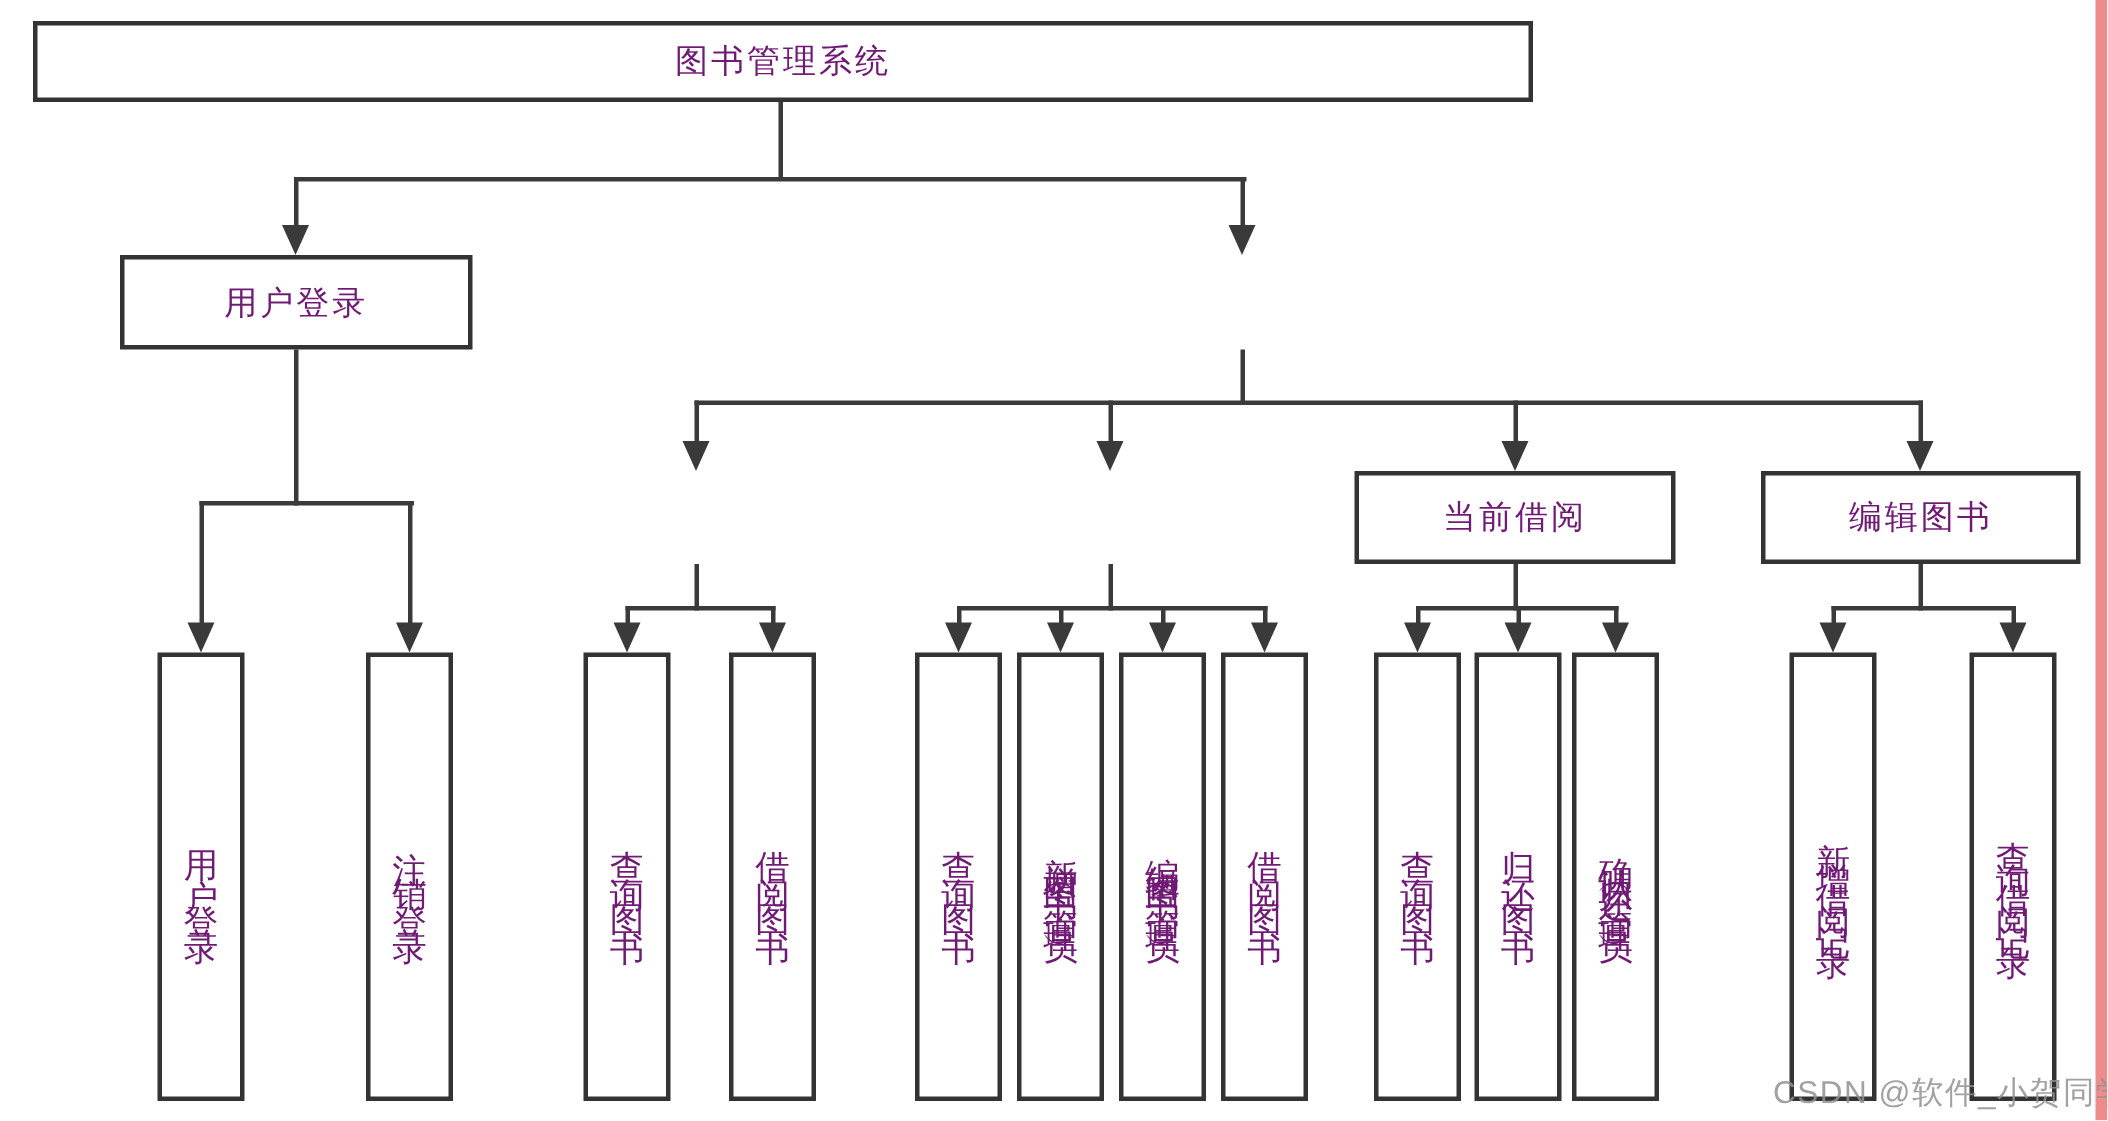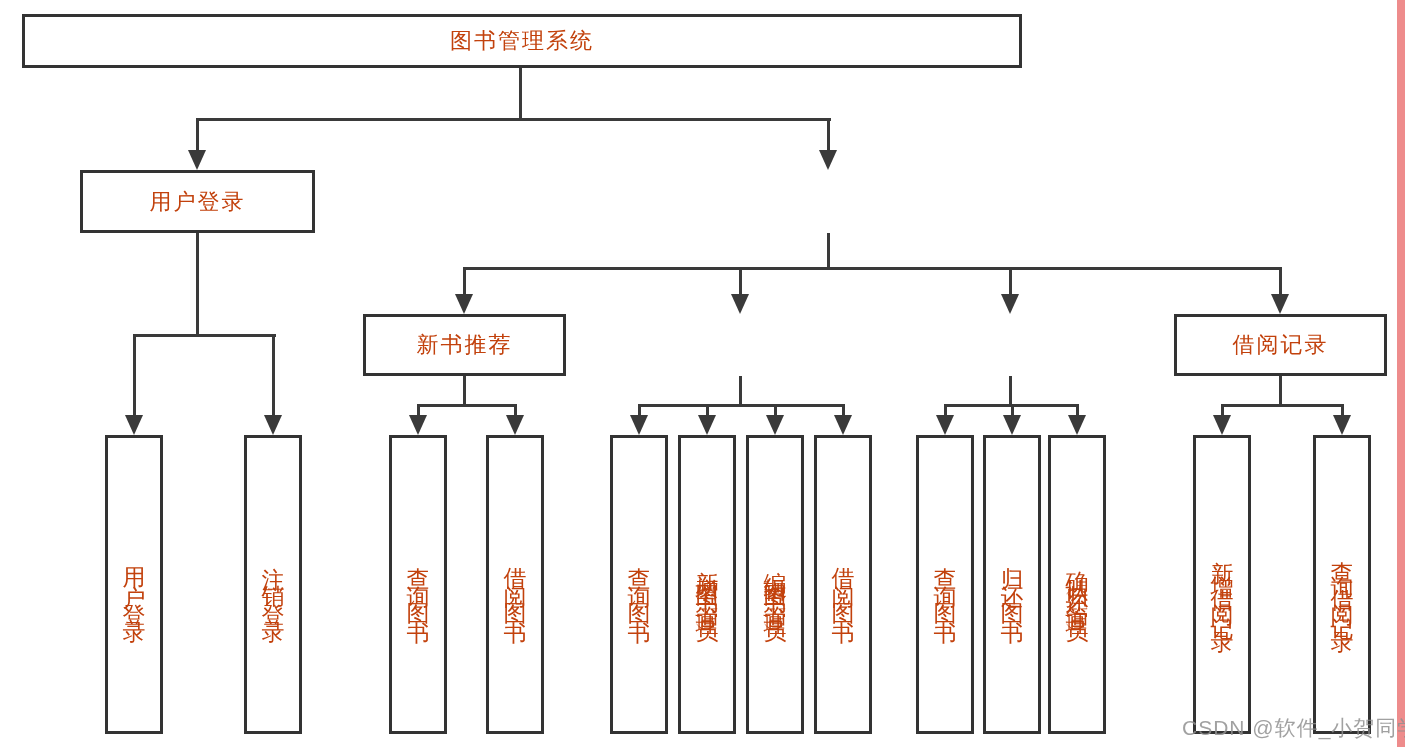--- a/index.html
+++ b/index.html
@@ -3,21 +3,21 @@
 <meta charset="utf-8">
 <style>
   html,body{margin:0;padding:0;background:#fff;}
   #canvas{
     position:relative;width:1405px;height:747px;background:#fff;overflow:hidden;
     font-family:"Liberation Sans",sans-serif;
   }
   .box{
     position:absolute;background:#fff;border:3px solid #333;box-sizing:border-box;
     display:flex;align-items:center;justify-content:center;
-    font-size:22px;color:#c2410c;letter-spacing:2px;white-space:nowrap;
+    font-size:22px;color:#701a75;letter-spacing:2px;white-space:nowrap;
   }
   .leaf{
     writing-mode:vertical-rl;text-orientation:mixed;
     font-size:23px;letter-spacing:12px;line-height:1;
     overflow:hidden;
   }
   .sp-wide{letter-spacing:18px;}
   .sp-med{letter-spacing:14px;}
   .sp-tight{letter-spacing:7px;}
   .ln{position:absolute;background:#3a3a3a;}
@@ -65,25 +65,25 @@
   <div class="ln" style="left:463px;top:267px;width:819px;height:3px;"></div>
   <div class="ln" style="left:463px;top:267px;width:3px;height:28px;"></div>
   <div class="ah" style="left:455px;top:294px;"></div>
   <div class="ln" style="left:739px;top:267px;width:3px;height:28px;"></div>
   <div class="ah" style="left:731px;top:294px;"></div>
   <div class="ln" style="left:1009px;top:267px;width:3px;height:28px;"></div>
   <div class="ah" style="left:1001px;top:294px;"></div>
   <div class="ln" style="left:1279px;top:267px;width:3px;height:28px;"></div>
   <div class="ah" style="left:1271px;top:294px;"></div>
 
-  <div class="box" style="left:363px;top:314px;width:203px;height:62px;">
-    <span>新书推荐</span>
+  <div class="box" style="left:903px;top:314px;width:214px;height:62px;">
+    <span>当前借阅</span>
   </div>
   <div class="box" style="left:1174px;top:314px;width:213px;height:62px;">
-    <span>借阅记录</span>
+    <span>编辑图书</span>
   </div>
 
   <div class="ln" style="left:463px;top:376px;width:3px;height:31px;"></div>
   <div class="ln" style="left:417px;top:404px;width:100px;height:3px;"></div>
   <div class="ln" style="left:417px;top:404px;width:3px;height:13px;"></div>
   <div class="ah" style="left:409px;top:415px;"></div>
   <div class="ln" style="left:514px;top:404px;width:3px;height:13px;"></div>
   <div class="ah" style="left:506px;top:415px;"></div>
 
   <div class="ln" style="left:739px;top:376px;width:3px;height:31px;"></div>

